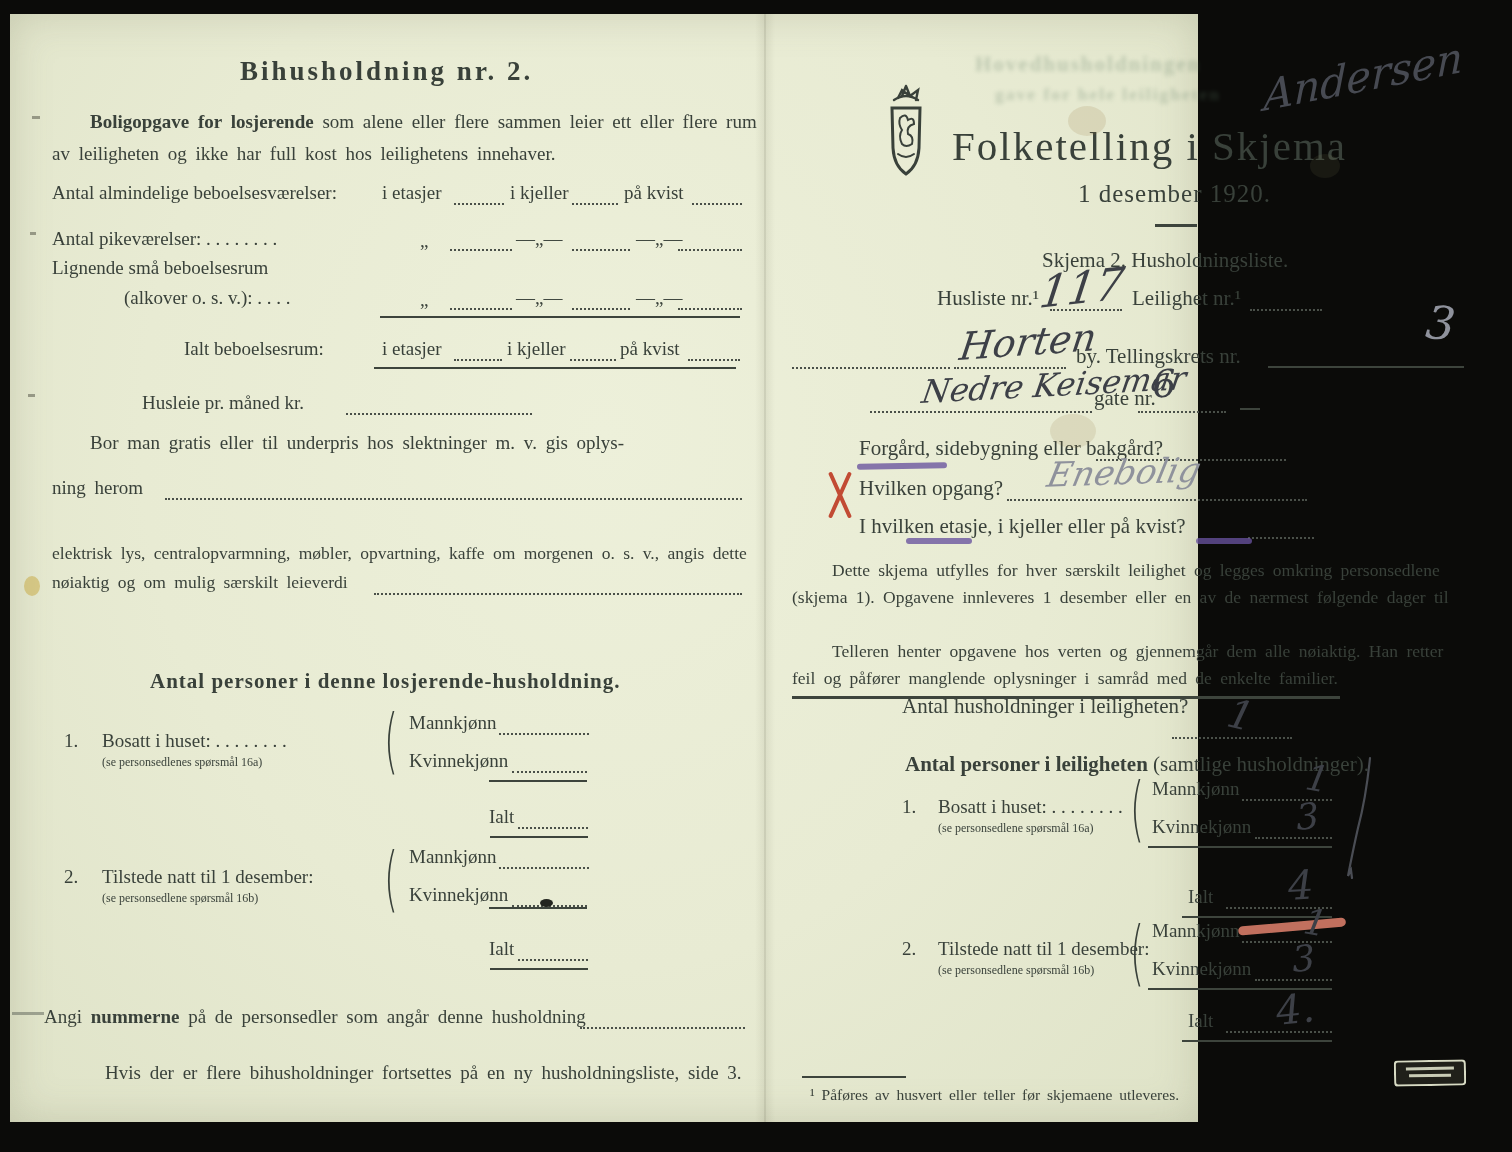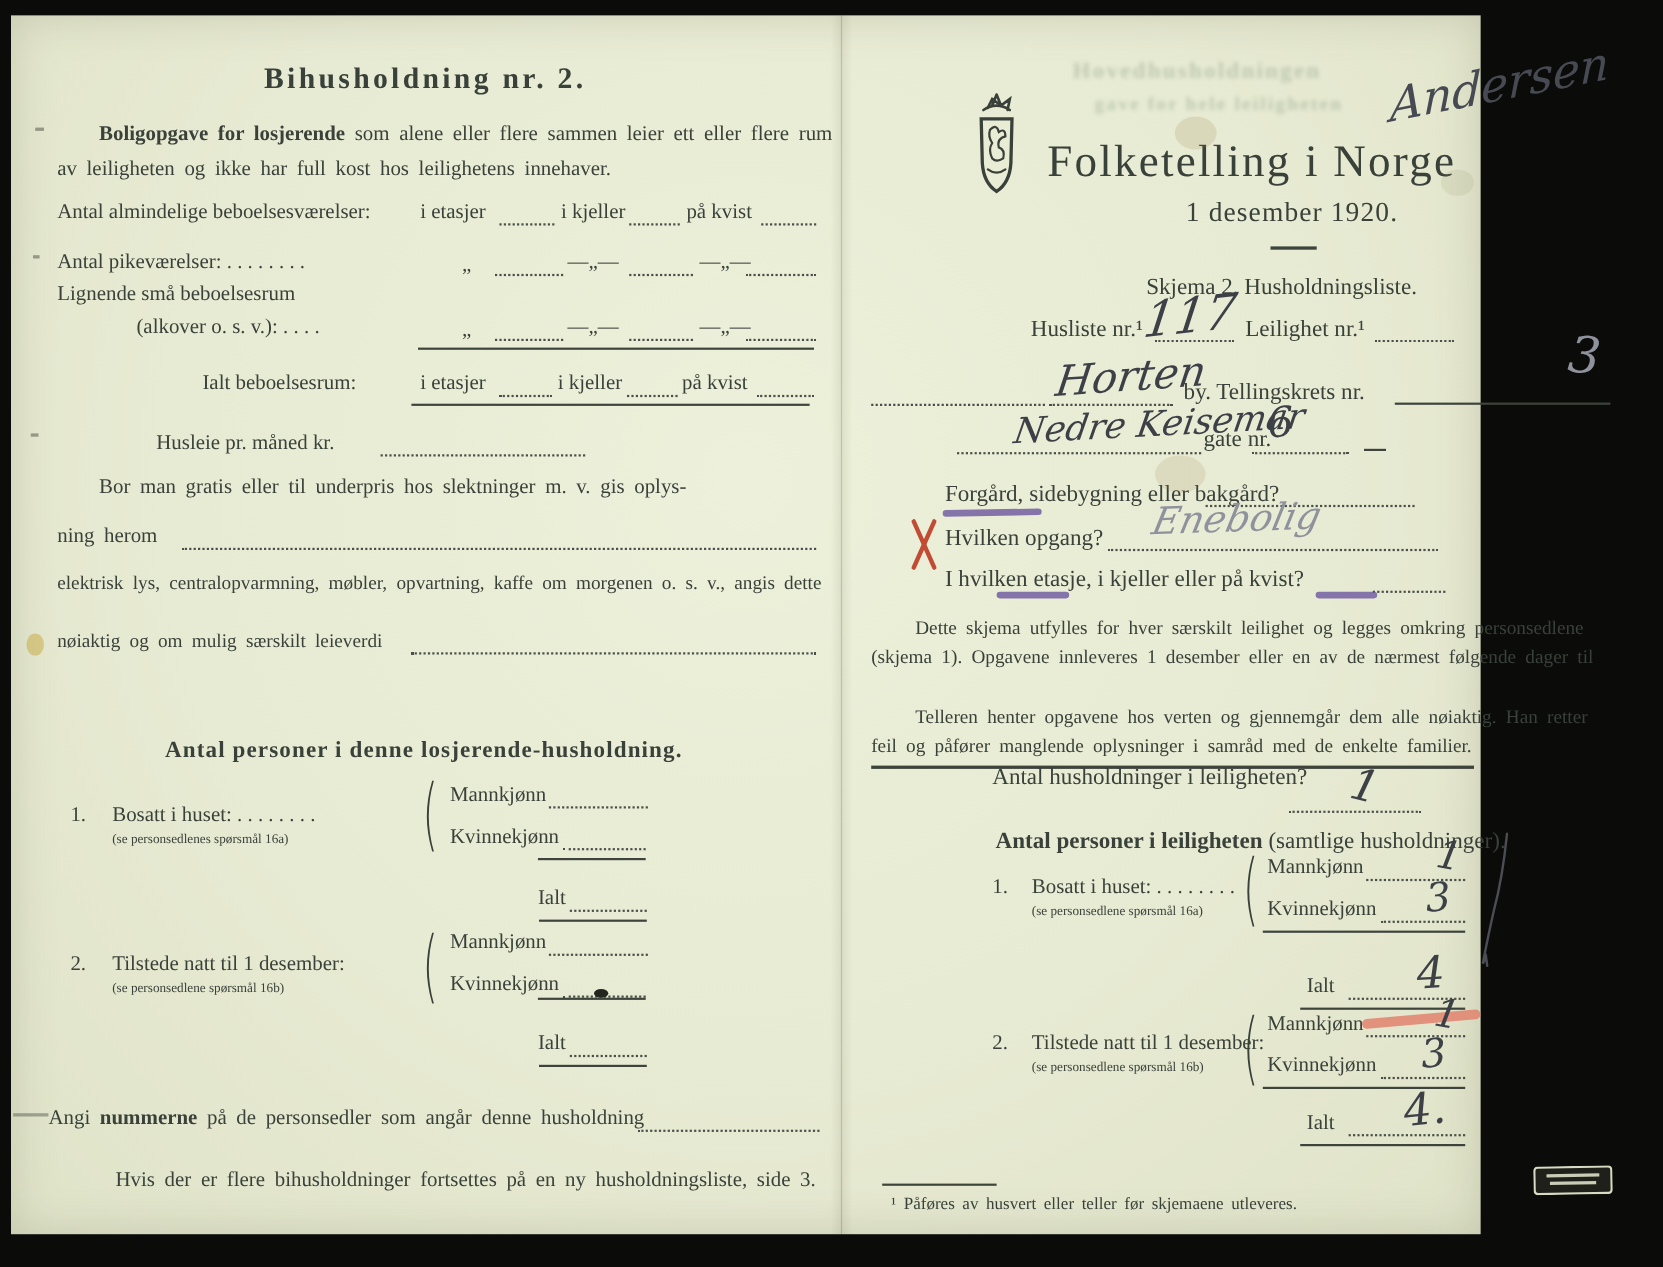--- a/index.html
+++ b/index.html
@@ -1,18 +1,18 @@
 <!DOCTYPE html>
 <html><head>
 <meta charset="utf-8">
 <style>
   html,body{margin:0;padding:0;background:#0b0b09;}
   #stage{position:relative;width:1512px;height:1152px;background:#0b0b09;overflow:hidden;
          font-family:"Liberation Serif",serif;}
-  #paper{position:absolute;left:10px;top:14px;width:1336px;height:1108px;
+  #paper{position:absolute;left:10px;top:14px;width:1188px;height:1108px;
          background:radial-gradient(ellipse at 50% 38%, #edf0da 0%, #e8ebd3 55%, #dfe3c8 100%);
          box-shadow:inset 0 0 40px rgba(120,120,90,.25);}
   #fold{position:absolute;left:745px;top:0;width:20px;height:1108px;
         background:linear-gradient(90deg, rgba(0,0,0,0) 0%, rgba(100,100,75,.10) 45%, rgba(70,70,50,.28) 50%, rgba(100,100,75,.10) 55%, rgba(0,0,0,0) 100%);}
   .abs{position:absolute;white-space:nowrap;}
   .print{color:#39413a;}
   .b{font-weight:bold;}
   .fs16{font-size:12px;} .fs17{font-size:17.5px;} .fs19{font-size:19px;} .fs21{font-size:21px;}
   .fs25{font-size:25px;} .fs27{font-size:27px;}
   .ws{word-spacing:4px;}
@@ -77,21 +77,21 @@
     <div class="abs lead" style="left:678px;top:344px;width:52px;"></div>
     <div class="abs ul" style="left:364px;top:353px;width:362px;"></div>
 
     <div class="abs print fs19" style="left:132px;top:378px;">Husleie pr. måned kr.</div>
     <div class="abs lead" style="left:336px;top:398px;width:186px;"></div>
 
     <div class="abs print fs19 ws" style="left:80px;top:418px;">Bor man gratis eller til underpris hos slektninger m. v. gis oplys-</div>
     <div class="abs print fs19 ws" style="left:42px;top:463px;">ning herom</div>
     <div class="abs lead" style="left:155px;top:483px;width:577px;"></div>
 
-    <div class="abs print fs17 ws" style="left:42px;top:505px;">elektrisk lys, centralopvarmning, møbler, opvartning, kaffe om morgenen o. s. v., angis dette</div>
+    <div class="abs print fs17 ws" style="left:42px;top:529px;">elektrisk lys, centralopvarmning, møbler, opvartning, kaffe om morgenen o. s. v., angis dette</div>
     <div class="abs print fs17 ws" style="left:42px;top:558px;">nøiaktig og om mulig særskilt leieverdi</div>
     <div class="abs lead" style="left:364px;top:578px;width:368px;"></div>
 
     <div class="abs print b fs21" style="left:140px;top:655px;letter-spacing:1px;">Antal personer i denne losjerende-husholdning.</div>
 
     <div class="abs print fs19" style="left:54px;top:716px;">1.</div>
     <div class="abs print fs19" style="left:92px;top:716px;">Bosatt i huset: .   .   .   .   .   .   .   .</div>
     <div class="abs print fs16" style="left:92px;top:741px;">(se personsedlenes spørsmål 16a)</div>
     <div class="abs brace" style="left:374px;top:684px;font-size:72px;">(</div>
     <div class="abs print fs19" style="left:399px;top:698px;">Mannkjønn</div>
@@ -137,21 +137,21 @@
     <svg class="abs" style="left:862px;top:68px;" width="68" height="118" viewBox="0 0 68 118">
       <g stroke="#39413a" fill="none" stroke-width="2.4" stroke-linecap="round">
         <path d="M34 4 l-4 10 M34 4 l4 10 M26 16 l4 -8 8 6 8 -6 -2 10"></path>
         <path d="M22 18 q12 -8 24 0"></path>
         <path d="M20 26 h28 l-1 40 q-1 18 -13 26 q-12 -8 -13 -26 z" stroke-width="3"></path>
         <path d="M28 36 q6 -6 8 2 q6 -4 6 4 q-8 2 -6 10 q6 2 4 10 q-6 4 -10 0 q-4 -8 0 -14 q-4 -6 -2 -12" stroke-width="2"></path>
         <path d="M26 72 q8 6 16 0" stroke-width="2"></path>
       </g>
     </svg>
 
-    <div class="abs print fs27" style="left:942px;top:108px;font-size:41px;letter-spacing:2px;">Folketelling i Norge</div>
+    <div class="abs print fs27" style="left:942px;top:108px;font-size:41px;letter-spacing:2px;">Folketelling i Skjema</div>
     <div class="abs print fs25" style="left:1068px;top:166px;letter-spacing:1px;">1 desember 1920.</div>
     <div class="abs ul" style="left:1145px;top:210px;width:42px;height:3px;"></div>
     <div class="abs print fs21" style="left:1032px;top:234px;">Skjema 2.  Husholdningsliste.</div>
 
     <div class="abs print fs21" style="left:927px;top:272px;">Husliste nr.¹</div>
     <div class="abs lead" style="left:1040px;top:294px;width:72px;"></div>
     <div class="abs hw" style="left:1030px;top:248px;font-size:44px;transform:rotate(-6deg) skewX(-14deg);">117</div>
     <div class="abs print fs21" style="left:1122px;top:272px;">Leilighet nr.¹</div>
     <div class="abs lead" style="left:1240px;top:294px;width:72px;"></div>
 

